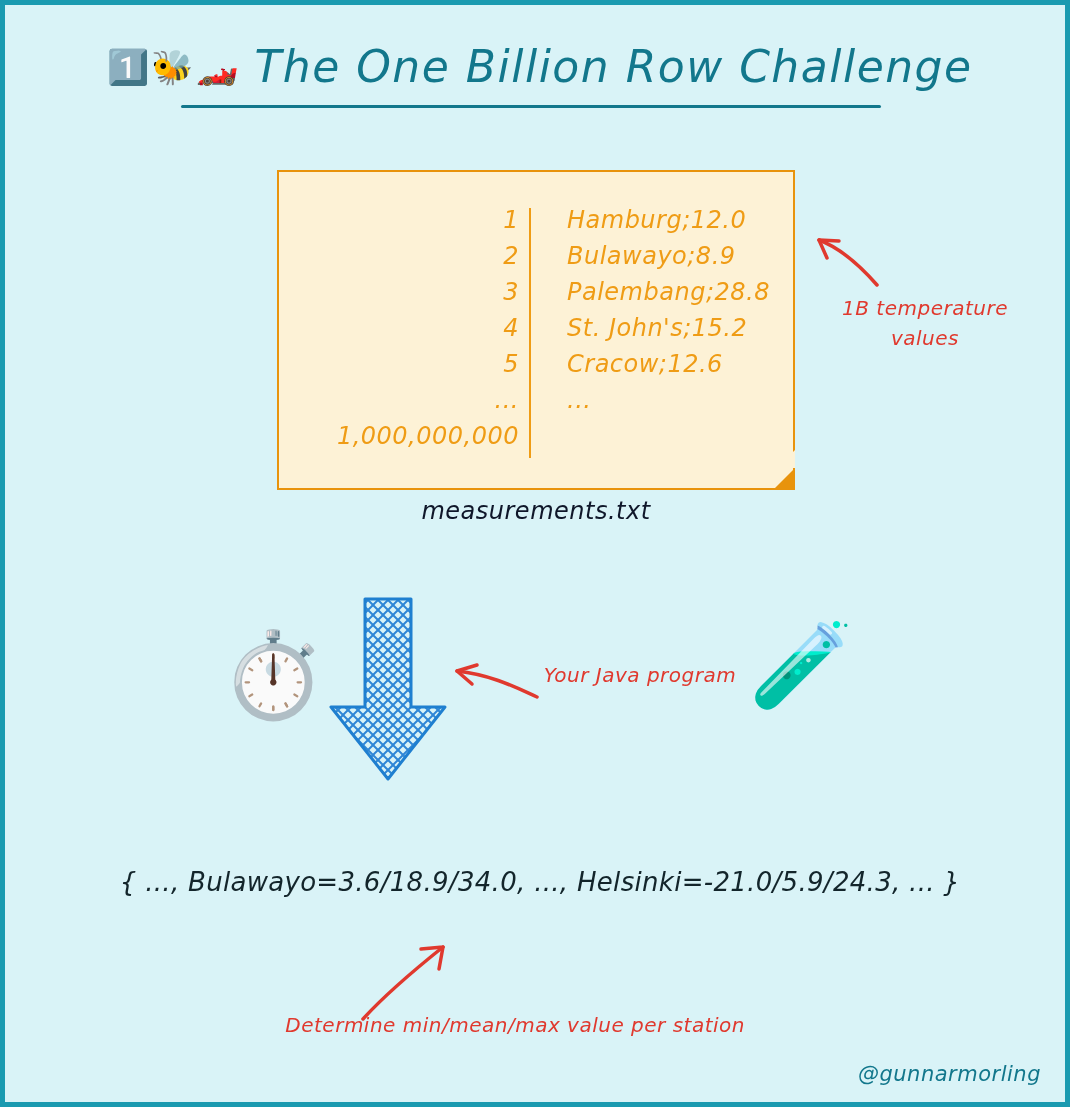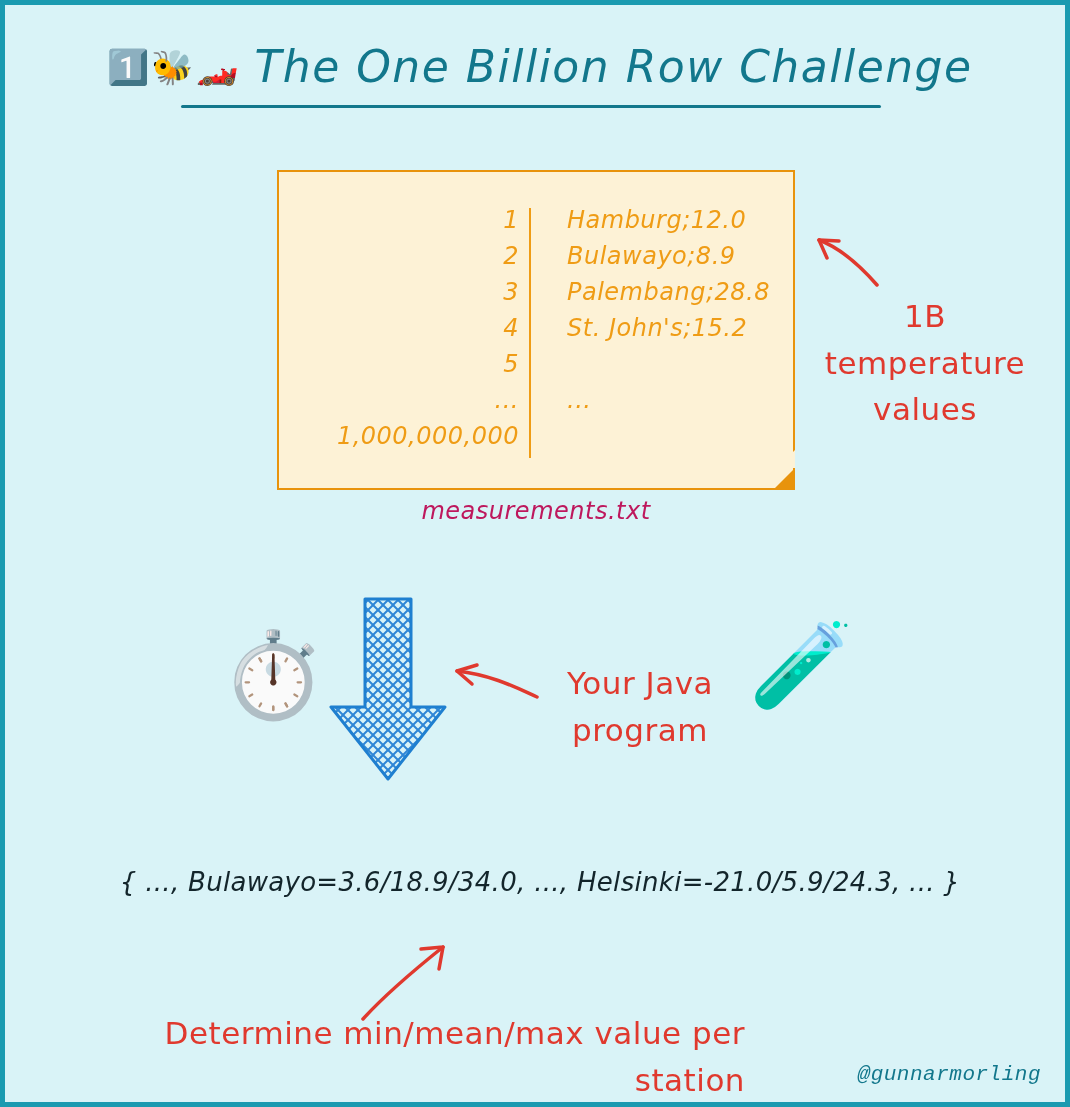--- a/index.html
+++ b/index.html
@@ -118,29 +118,30 @@
     background: #ef9c15;
   }
   .file-name {
     position: absolute;
     left: 272px;
     top: 492px;
     width: 518px;
     text-align: center;
     font-size: 24px;
     font-style: italic;
-    color: #be185d;
+    color: #0f172a;
     letter-spacing: 0.5px;
   }
 
   
   .anno {
     position: absolute;
     color: #e0392e;
-    font-size: 31px;
+    font-size: 20px;
+    font-style: italic;
     text-align: center;
     line-height: 1.5;
     letter-spacing: 0.5px;
   }
   .anno-1b { left: 800px; top: 288px; width: 240px; }
   .anno-java { left: 520px; top: 655px; width: 230px; }
   .anno-determine { left: 120px; top: 1005px; width: 620px; text-align: right; }
 
   svg.arrow { position: absolute; overflow: visible; }
 
@@ -180,21 +181,20 @@
 
   
   .handle {
     position: absolute;
     right: 24px;
     bottom: 16px;
     font-size: 21px;
     font-style: italic;
     color: #12778c;
     letter-spacing: 0.5px;
-    font-family: Liberation Mono, monospace;
   }
 </style>
 </head>
 <body>
 
 <div class="poster">
 
   <div class="title-row">
     <span class="title-emoji">1️⃣🐝🏎️</span>
     <span class="title-text">The One Billion Row Challenge</span>
@@ -215,20 +215,21 @@
       <div class="frow">
         <span class="fnum">3</span>
         <span class="fval">Palembang;28.8</span>
       </div>
       <div class="frow">
         <span class="fnum">4</span>
         <span class="fval">St. John's;15.2</span>
       </div>
       <div class="frow">
         <span class="fnum">5</span>
+        <span class="fval">Cracow;12.6</span>
       </div>
       <div class="frow">
         <span class="fnum">...</span>
         <span class="fval">...</span>
       </div>
       <div class="frow">
         <span class="fnum">1,000,000,000</span>
       </div>
     </div>
     <div class="dogear">

